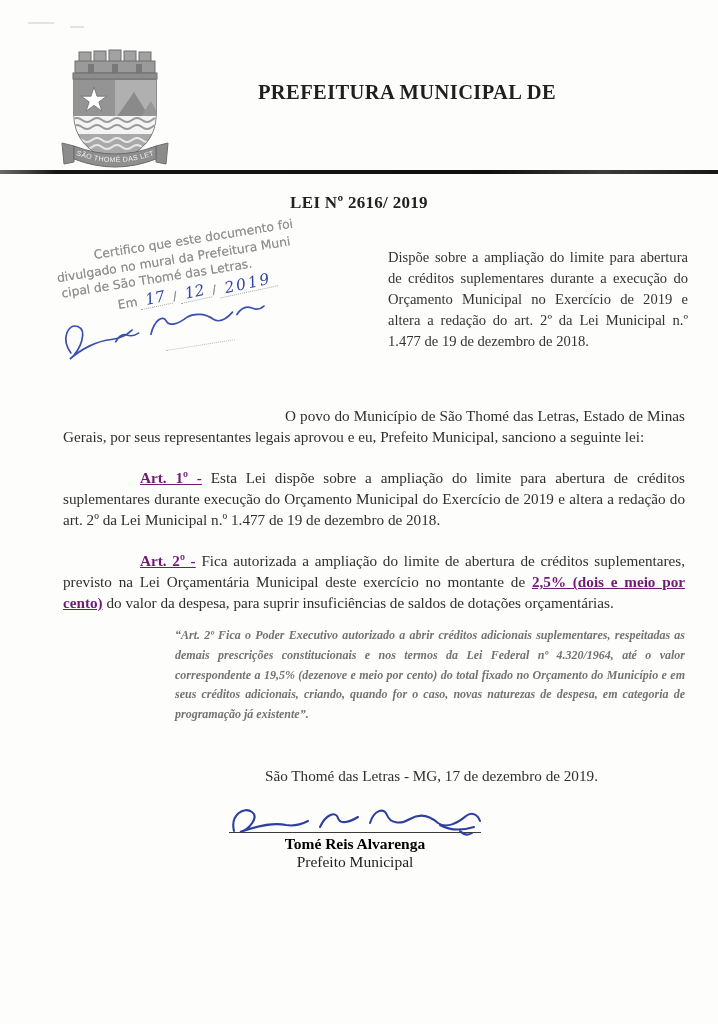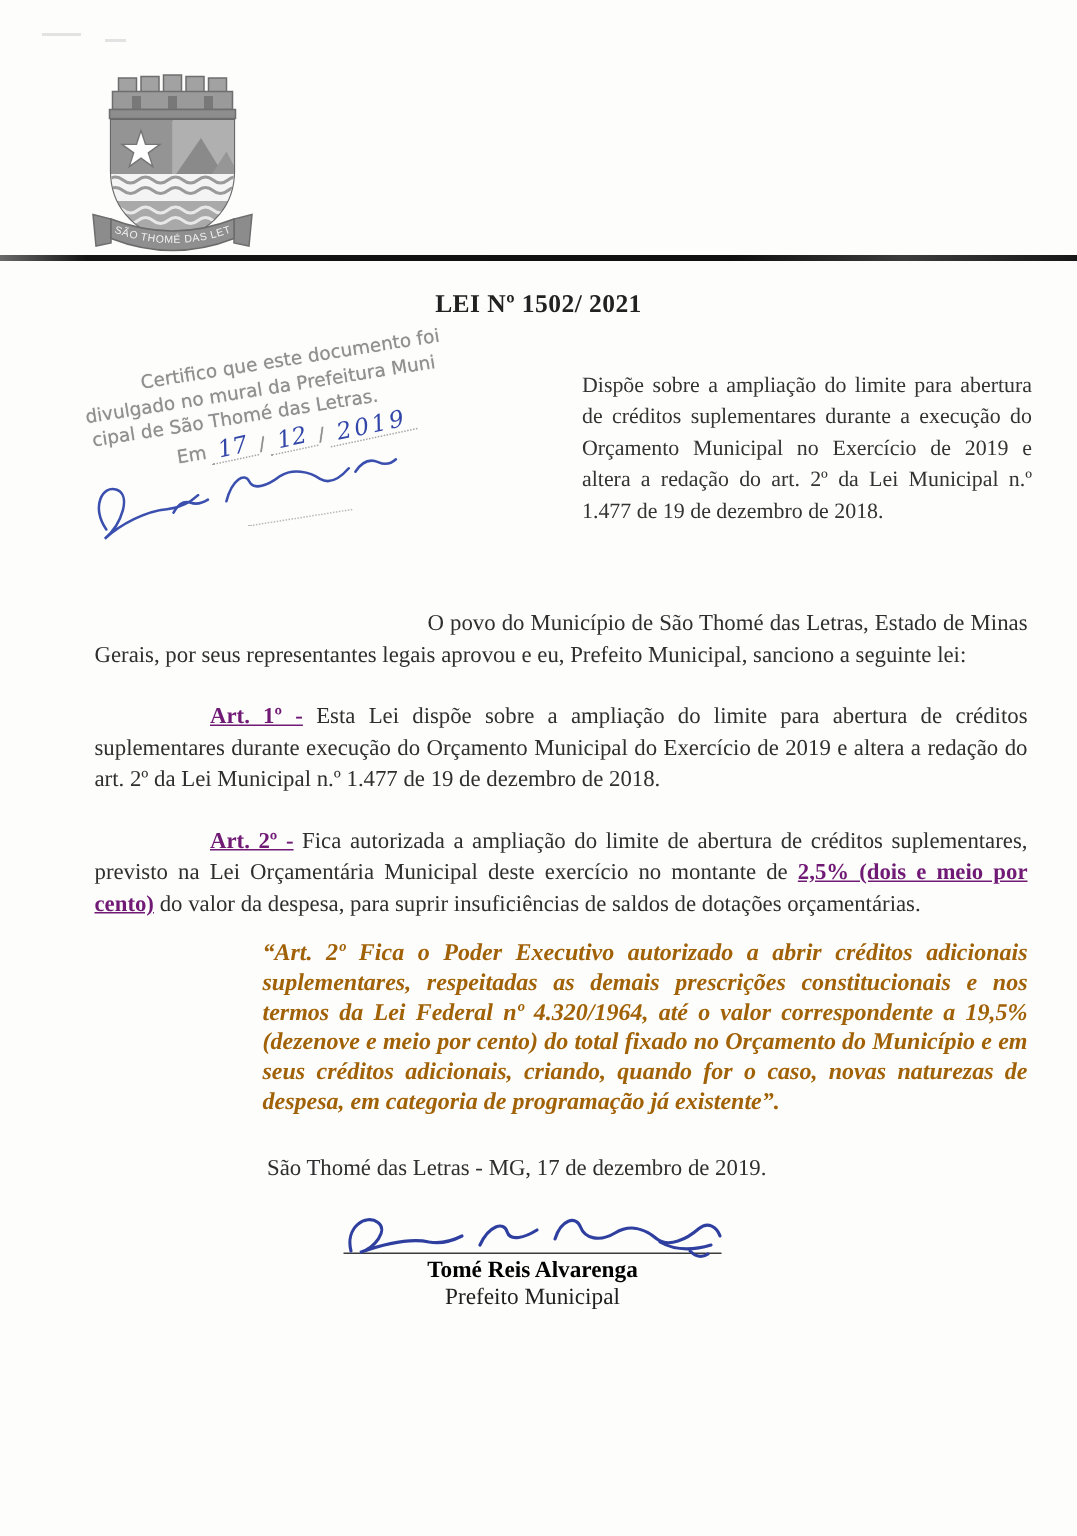--- a/index.html
+++ b/index.html
@@ -33,23 +33,23 @@
   .stamp-sig{display:block; margin:-4px 0 0 -14px;}
   .stamp-dotline{width:70px; border-bottom:1px dotted #b9b9b9; margin:-8px 0 0 96px; height:4px;}
   .ementa{position:absolute; left:388px; top:26px; width:300px; 
     font-size:14.6px; line-height:21px; text-align:justify; color:#333;}
   
   .content{padding:0 33px 0 63px; font-size:15.2px; line-height:21px; text-align:justify;}
   .preamble{margin:6px 0 0; text-indent:222px;}
   .article{margin:20px 0 0; text-indent:77px;}
   .article b{color:#701a75;text-decoration:underline;}
   .quote{margin:13px 0 0 112px; font-weight:bold; font-style:italic;
-    font-size:16px; line-height:19.8px; text-align:justify; color:#a16207;}
+    font-size:12px; line-height:19.8px; text-align:justify; color:#737373;}
   .art-single{margin-top:15px;}
-  .dateline{margin-top:23px; padding-left:115px; text-align:left; text-indent:0;}
+  .dateline{margin-top:40px; padding-left:115px; text-align:center; text-indent:0;}
   
   .sig-block{width:270px; margin:4px auto 0; text-align:center; position:relative; left:-4px;}
   .sig-scribble{display:block; margin:0 auto -13px;}
   .sig-line{border-top:1.6px solid #3c3c3c; width:252px; margin:0 auto;}
   .sig-name{font-weight:bold; font-size:15.5px; margin-top:2px; color:#000000;}
   .sig-role{font-weight:normal; font-size:15.5px; color:#1e1e1e;}
   
   .speck{position:absolute; background:#c9c9c9; opacity:.5;}
 </style>
 </head>
@@ -104,26 +104,27 @@
       <g>
         <path d="M8,97 L20,100 L20,116 L10,118 Z" fill="#8c8c8c" stroke="#6e6e6e" stroke-width="1"></path>
         <path d="M114,97 L102,100 L102,116 L112,118 Z" fill="#8c8c8c" stroke="#6e6e6e" stroke-width="1"></path>
         <path d="M20,100 Q61,116 102,100 L102,113 Q61,129 20,113 Z" fill="#8f8f8f" stroke="#6b6b6b" stroke-width="1"></path>
         <text font-family="Liberation Sans, sans-serif" font-size="7" fill="#f2f2f2" letter-spacing=".4">
           <textPath href="#bannerCurve">SÃO THOMÉ DAS LETRAS</textPath>
         </text>
       </g>
     </svg>
     <div class="header-text">
+      <div>PREFEITURA MUNICIPAL DE</div>
     </div>
   </div>
 
   <div class="rule"></div>
 
-  <div class="law-title">LEI Nº 1502/ 2021</div>
+  <div class="law-title">LEI Nº 2616/ 2019</div>
 
   <div class="mid-row">
     <div class="stamp">
       <div class="stamp-l1">Certifico que este documento foi</div>
       <div>divulgado no mural da Prefeitura Muni</div>
       <div class="stamp-l3">cipal de São Thomé das Letras.</div>
       <div class="stamp-date">
         <span>Em</span>
         <span class="dots hand">17</span>
         <span>/</span>

